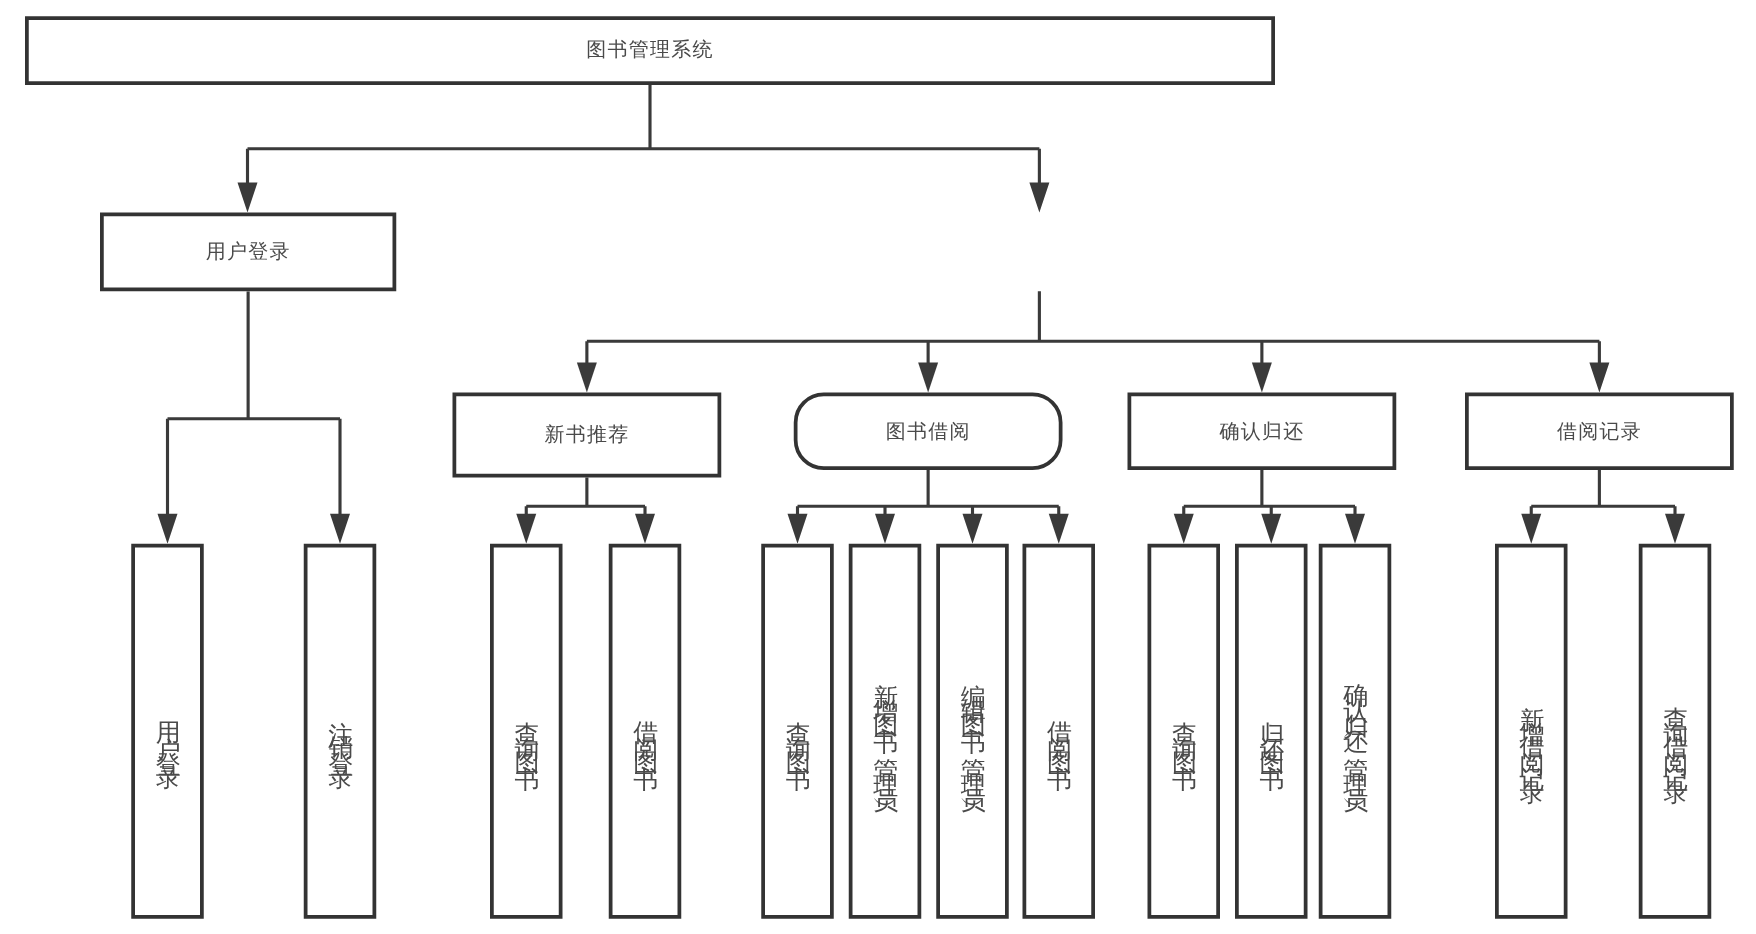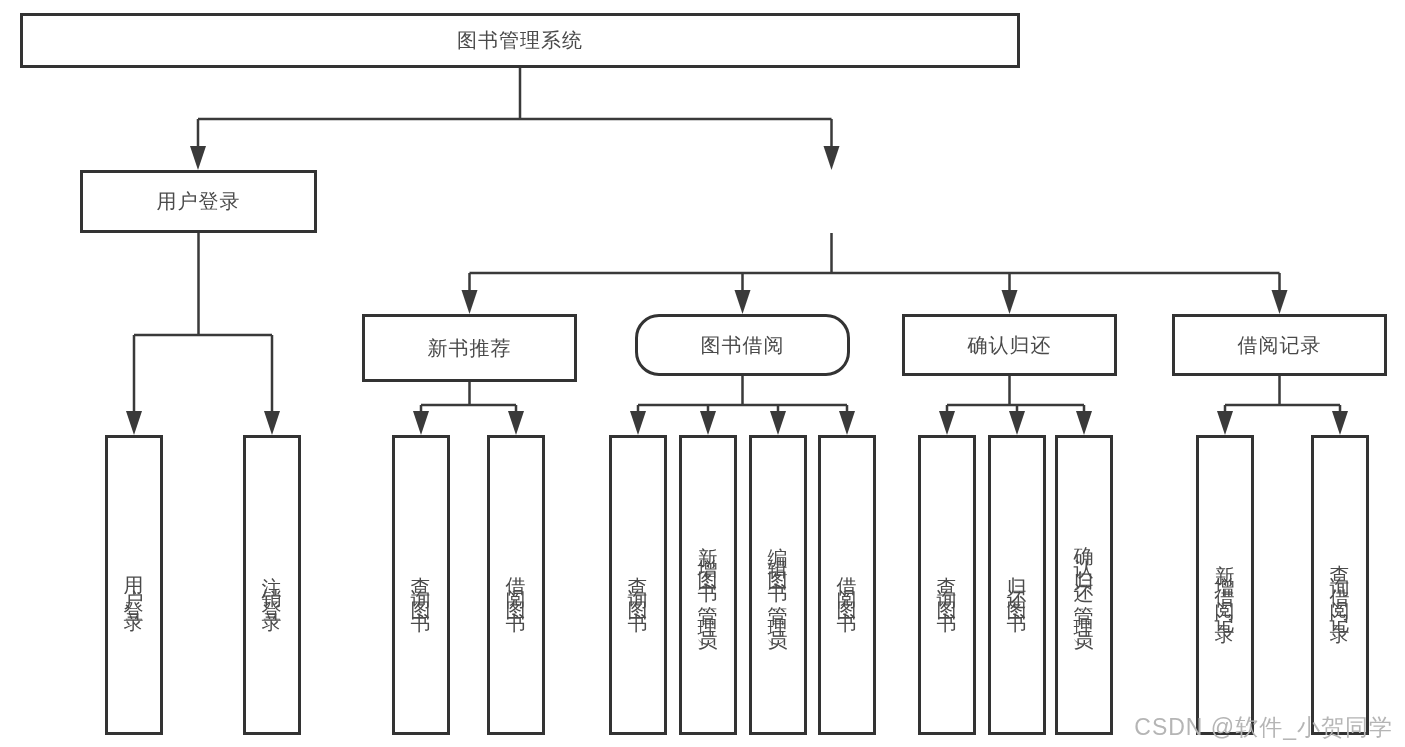--- a/index.html
+++ b/index.html
@@ -12,21 +12,21 @@
   }
   .wires{position:absolute;left:0;top:0;width:1405px;height:747px;}
   .node{
     position:absolute;
     box-sizing:border-box;
     background:#ffffff;
     border:3px solid #333333;
     display:flex;align-items:center;justify-content:center;
     color:#4a4a4a;
   }
-  .h-node{font-size:20px;letter-spacing:1px;}
+  .h-node{font-size:16px;letter-spacing:1px;}
   .v-node{width:58px;height:300px;top:435px;}
   .v-node .vtext{
     writing-mode:vertical-rl;
     text-orientation:mixed;
     font-size:20px;
     letter-spacing:12px;
     line-height:1;
     color:#4a4a4a;
   }
   .watermark{
@@ -144,15 +144,14 @@
     <span class="vtext">确认归还（管理员）</span>
   </div>
 
   <div class="node v-node" style="left:1196px;">
     <span class="vtext">新增借阅记录</span>
   </div>
   <div class="node v-node" style="left:1311px;">
     <span class="vtext">查询借阅记录</span>
   </div>
 
-  <div class="watermark">CSDN @软件_小贺同学</div>
 
 </div>
 
 </body></html>

